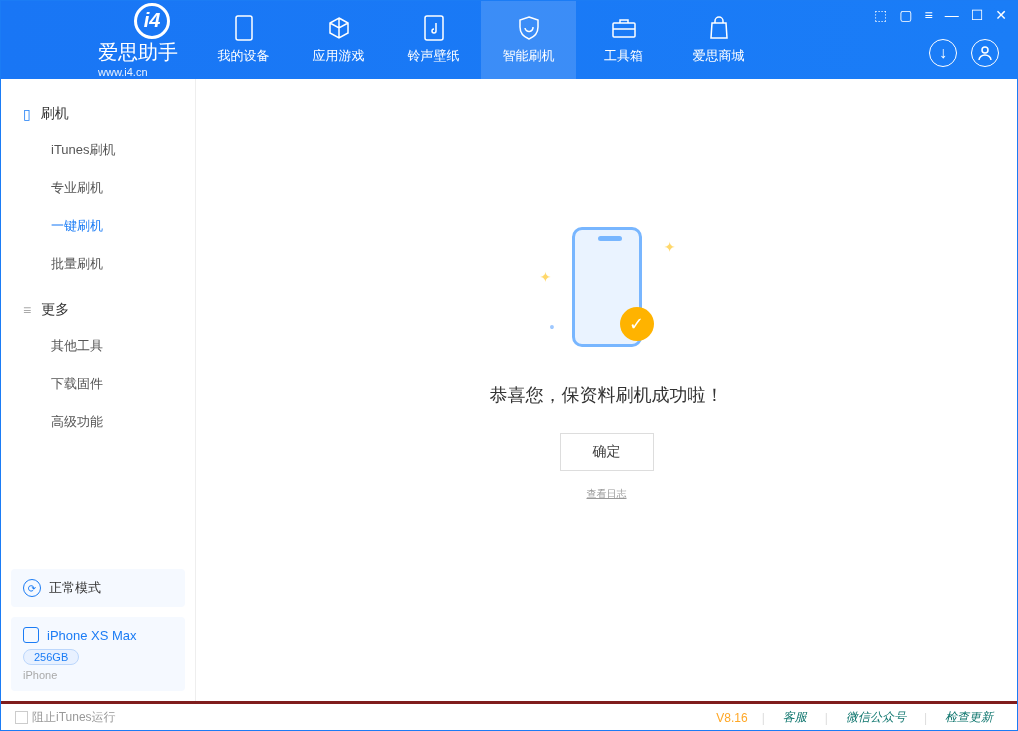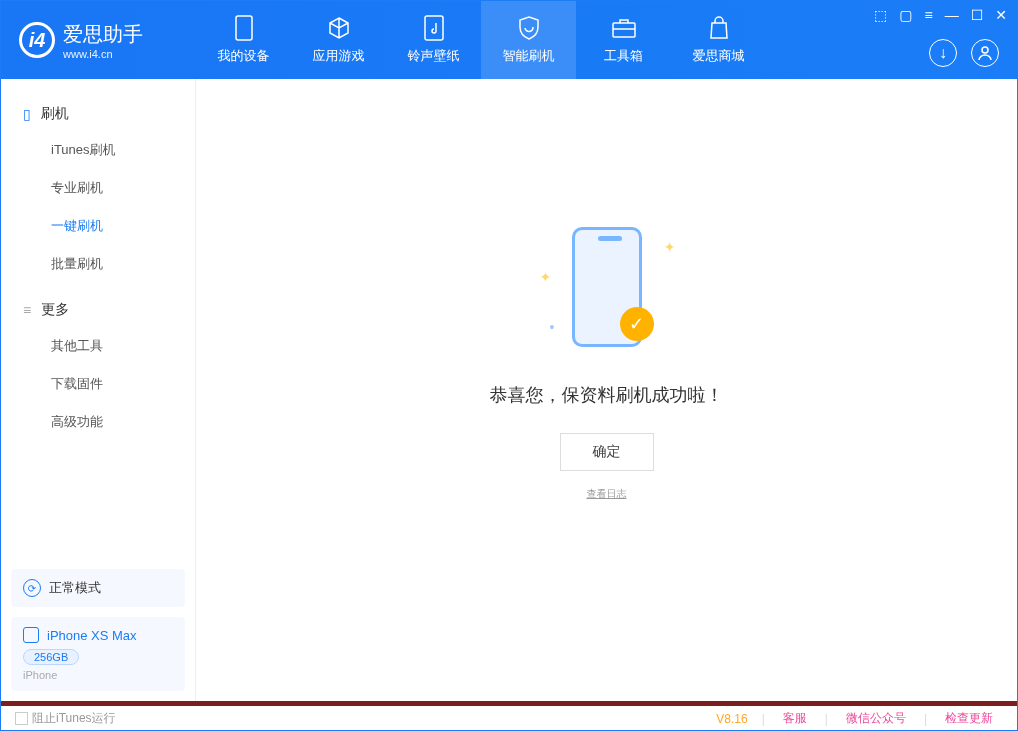--- a/index.html
+++ b/index.html
@@ -1,20 +1,20 @@
 <!DOCTYPE html>
 <html><head>
 <meta charset="utf-8">
 <style>
 * { margin: 0; padding: 0; box-sizing: border-box; font-family: "Microsoft YaHei", sans-serif; }
 body { background: #fff; width: 1018px; height: 731px; overflow: hidden; border: 1px solid #1b7cf5; }
 
 
 .header { height: 78px; background: linear-gradient(90deg, #1976f5, #1a7df7); display: flex; align-items: center; color: #fff; position: relative; }
-.logo-area { display: flex; align-items: center; padding: 0 18px; width: 195px; }
+.logo-area { display: flex; align-items: flex-end; padding: 0 18px; width: 195px; flex-direction: column; }
 .logo-circle { width: 36px; height: 36px; border: 3px solid #fff; border-radius: 50%; display: flex; align-items: center; justify-content: center; margin-right: 8px; font-weight: bold; font-size: 20px; font-style: italic; }
 .logo-text { font-size: 20px; font-weight: 500; }
 .logo-sub { font-size: 11px; opacity: .9; }
 .tabs { display: flex; height: 100%; }
 .tab { width: 95px; display: flex; flex-direction: column; align-items: center; justify-content: center; cursor: pointer; font-size: 13px; gap: 6px; }
 .tab.active { background: rgba(255,255,255,.15); }
 .tab-icon { width: 26px; height: 26px; display: flex; align-items: center; justify-content: center; }
 .win-controls { position: absolute; top: 6px; right: 10px; display: flex; gap: 12px; font-size: 14px; }
 .win-controls span { cursor: pointer; }
 .header-right { position: absolute; right: 18px; bottom: 12px; display: flex; gap: 14px; }
@@ -41,23 +41,23 @@
 .phone-illus { width: 150px; height: 140px; position: relative; margin-bottom: 24px; }
 .phone-body { width: 70px; height: 120px; border: 3px solid #78b6ff; border-radius: 10px; background: #eaf3ff; position: absolute; left: 40px; top: 8px; }
 .phone-notch { width: 24px; height: 5px; background: #78b6ff; border-radius: 3px; position: absolute; top: 6px; left: 23px; }
 .check-badge { width: 34px; height: 34px; background: #ffb300; border-radius: 50%; position: absolute; right: 28px; bottom: 18px; display: flex; align-items: center; justify-content: center; color: #fff; font-size: 18px; }
 .spark { position: absolute; color: #ffd86b; font-size: 14px; }
 .msg { font-size: 18px; color: #333; margin-bottom: 26px; text-align: center; }
 .ok-btn { border: 1px solid #ddd; background: #fff; padding: 9px 32px; font-size: 14px; color: #444; cursor: pointer; margin-bottom: 16px; }
 .log-link { font-size: 10px; color: #999; text-decoration: underline; cursor: pointer; }
 
 
-.footer { height: 30px; border-top: 5px solid #7f1d1d; display: flex; align-items: center; padding: 0 14px; font-size: 12px; color: #999; }
+.footer { height: 30px; border-top: 3px solid #7f1d1d; display: flex; align-items: center; padding: 0 14px; font-size: 12px; color: #999; }
 .footer .right { margin-left: auto; display: flex; gap: 8px; align-items: center; }
-.foot-link { color: #ec4899; cursor: pointer; padding: 0 10px; }
+.foot-link { color: #0f766e; cursor: pointer; padding: 0 10px; font-style: italic; }
 .foot-sep { color: #ddd; }
 .ver { color: #ffa726; margin-right: 6px; }
 </style>
 </head>
 <body>
 
 <div class="header">
   <div class="logo-area">
     <div class="logo-circle">i4</div>
     <div>

